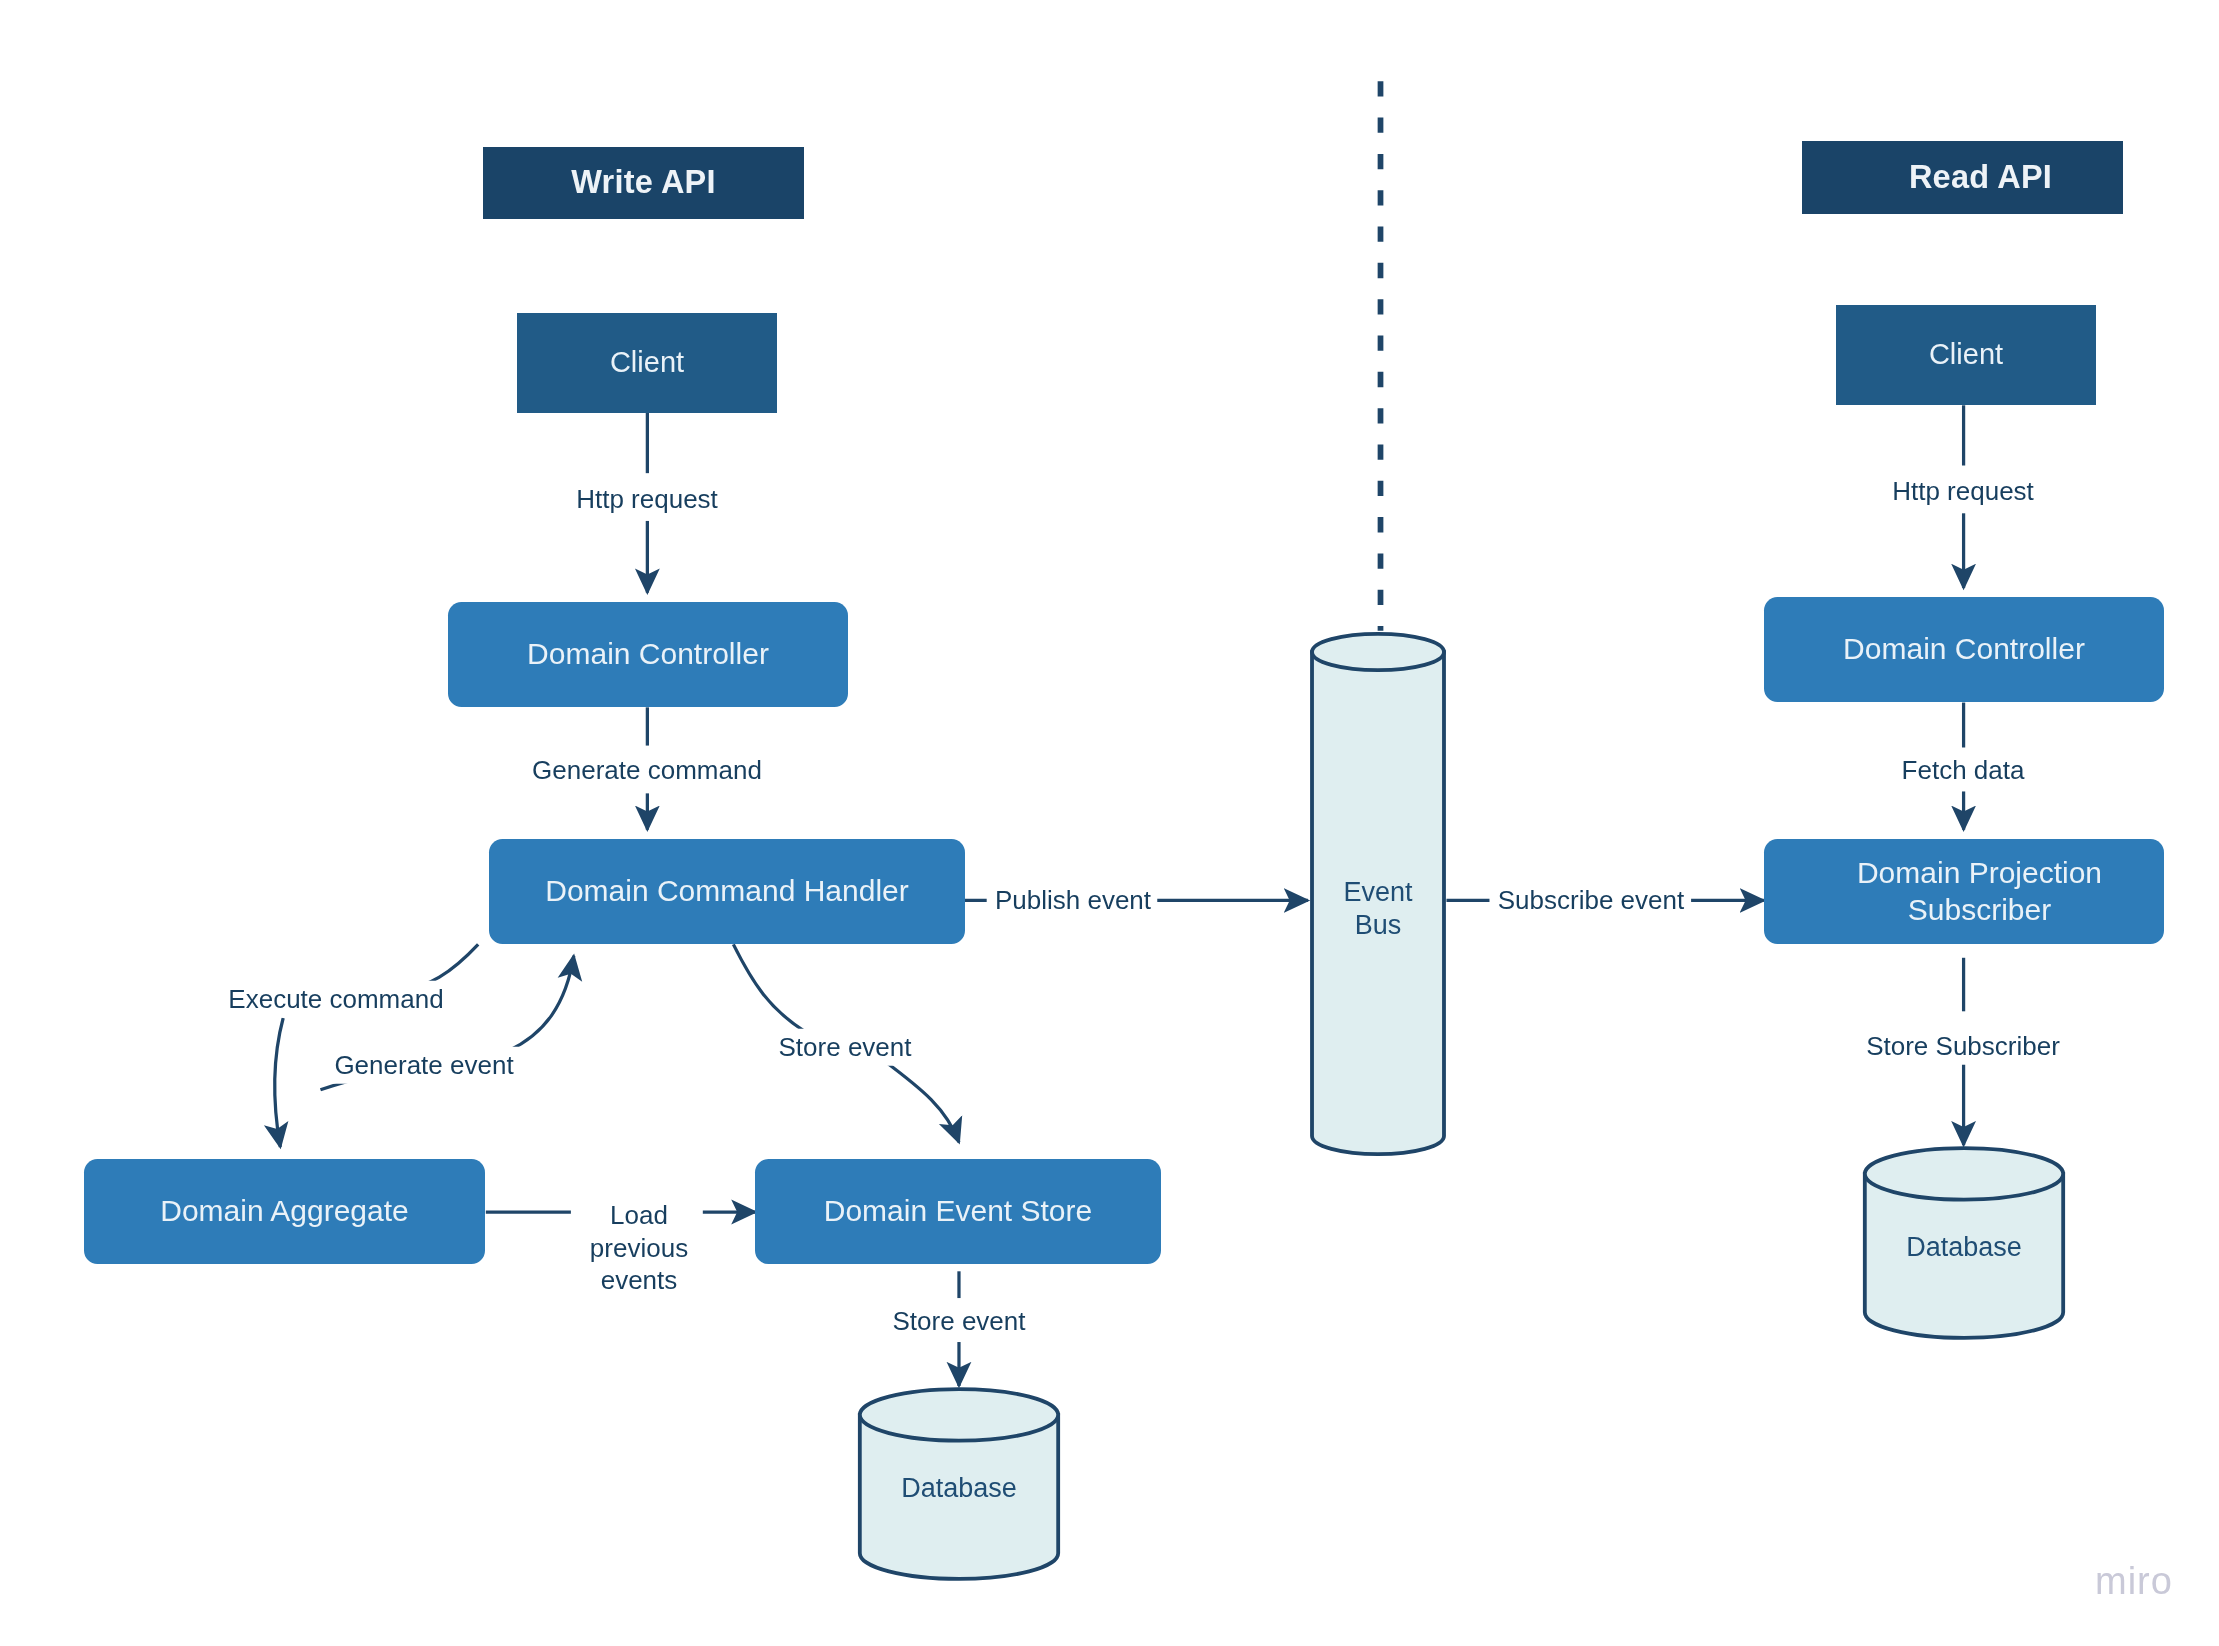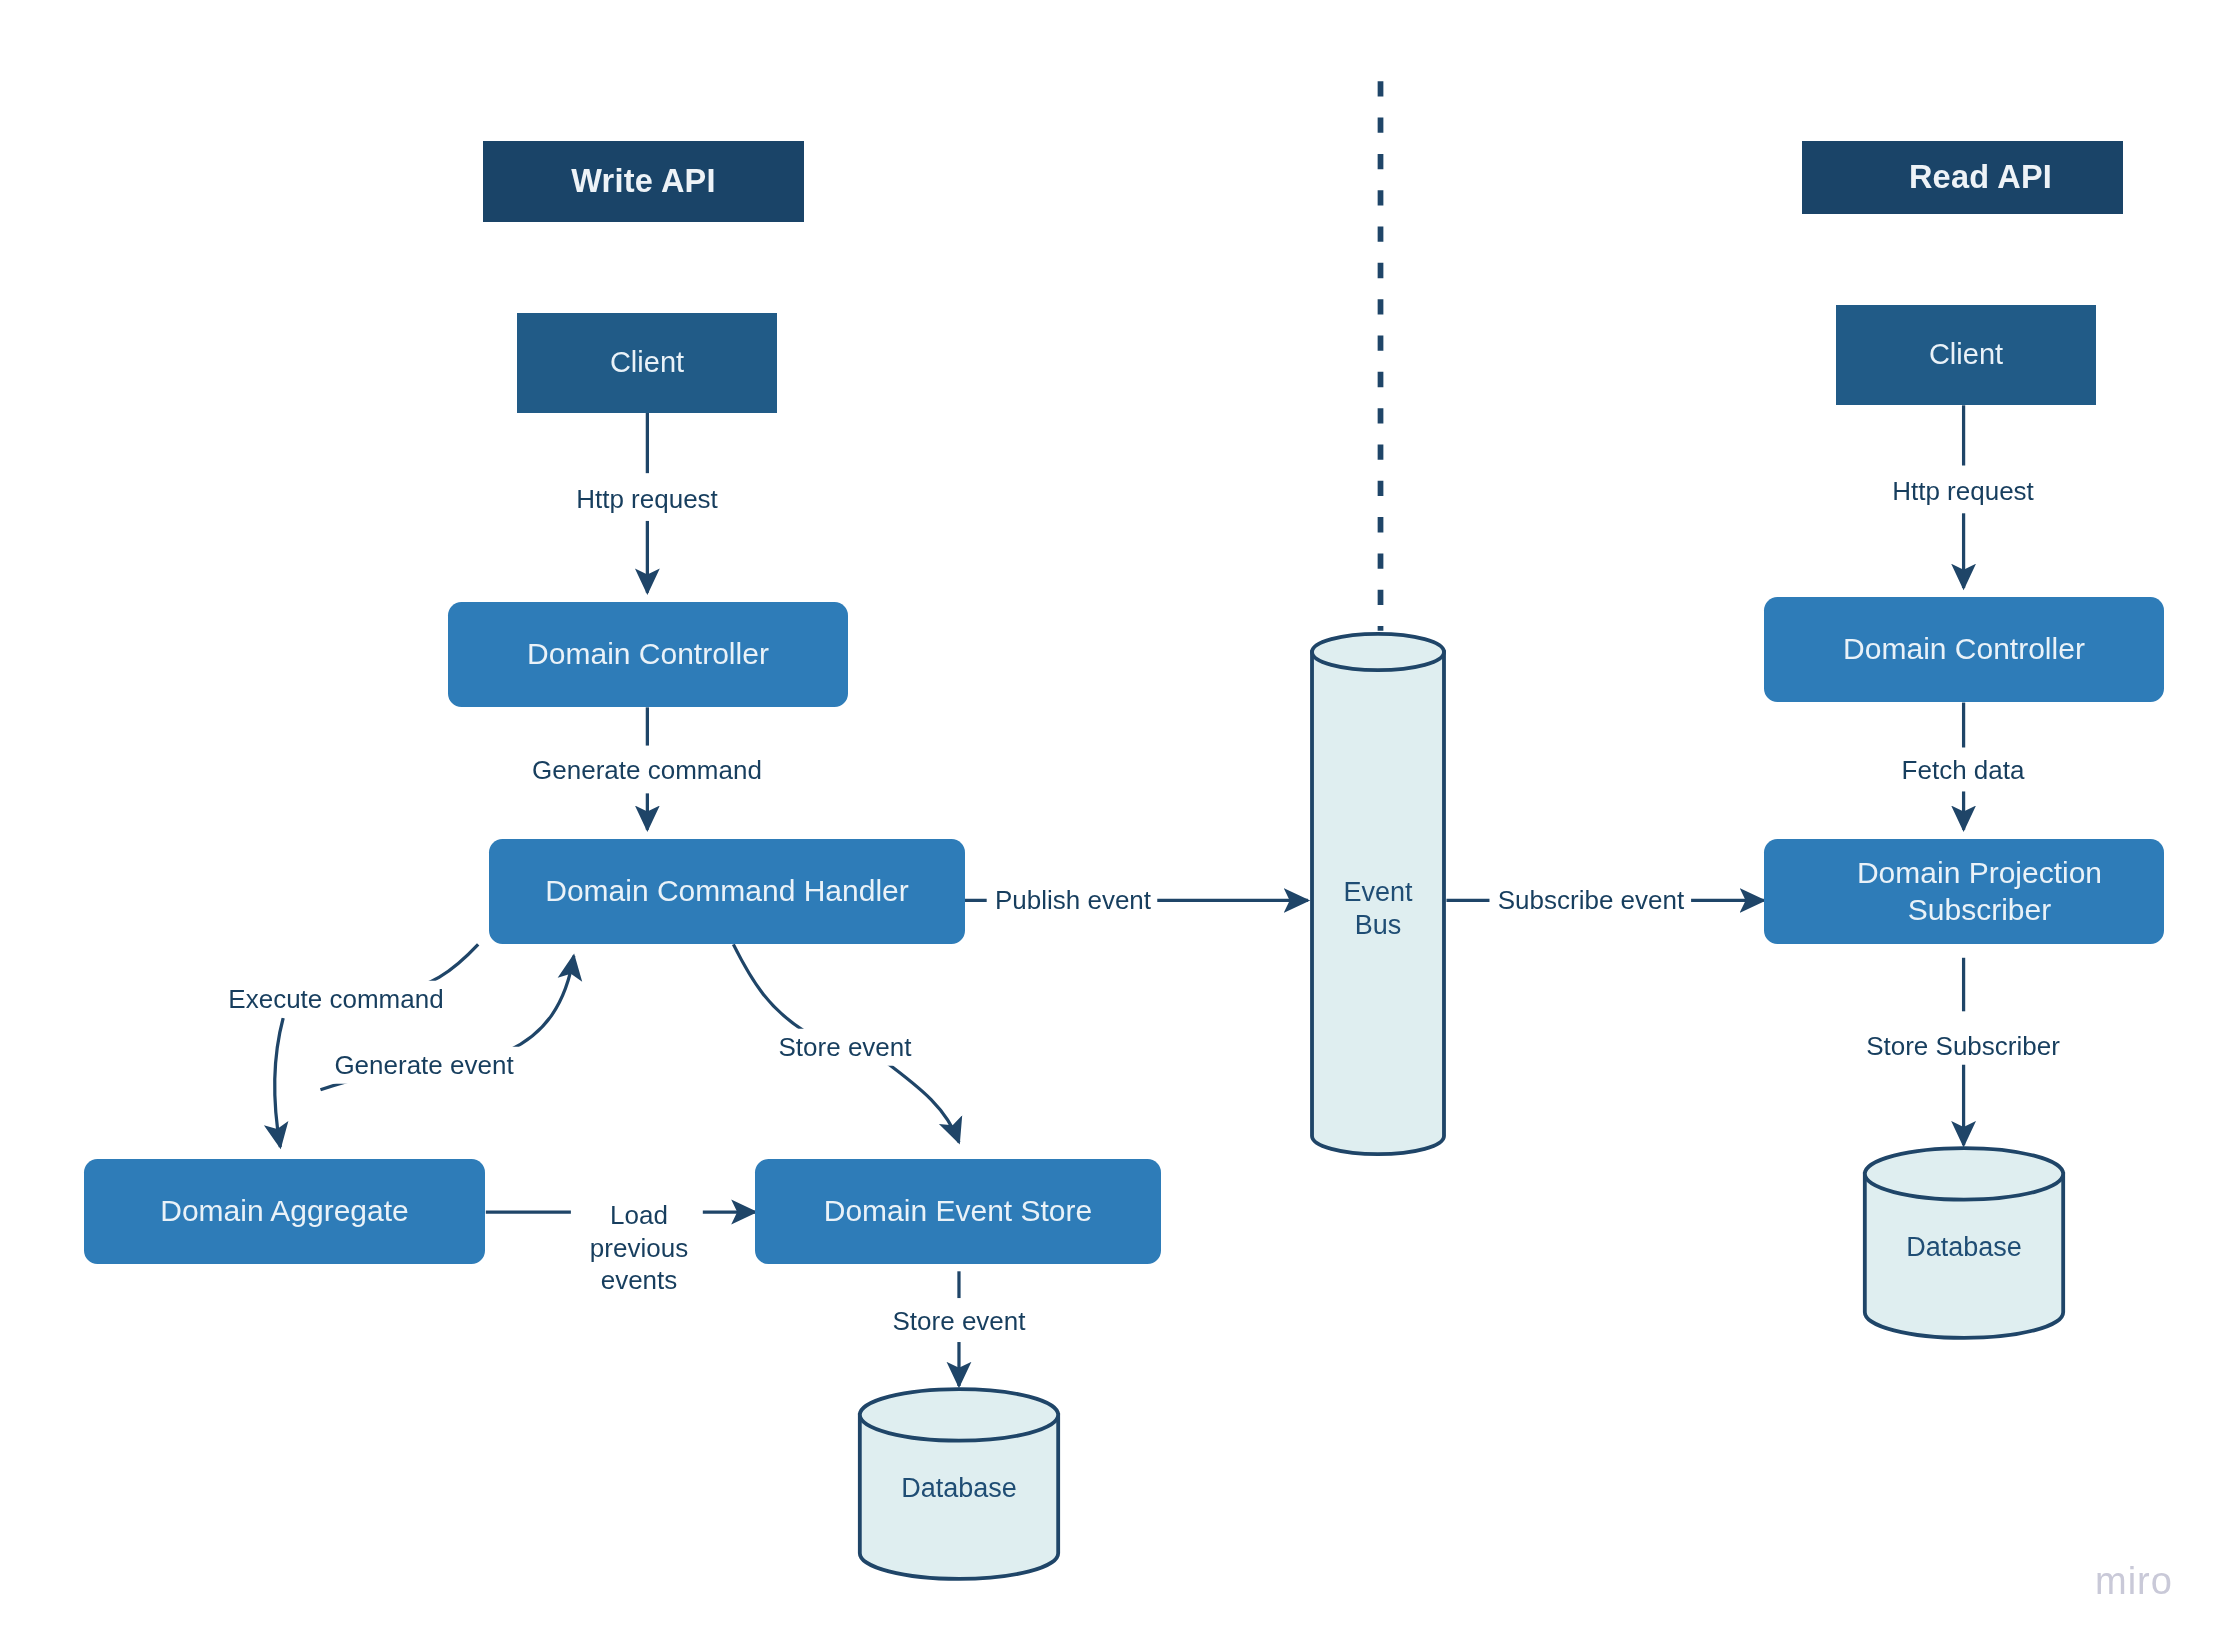--- a/index.html
+++ b/index.html
@@ -148,21 +148,21 @@
       <path d="M 2054 537 L 2054 615" marker-end="url(#arrow)"></path>
 
       <path d="M 2054 735 L 2054 782"></path>
       <path d="M 2054 828 L 2054 868" marker-end="url(#arrow)"></path>
 
       <path d="M 2054 1002 L 2054 1058"></path>
       <path d="M 2054 1104 L 2054 1198" marker-end="url(#arrow)"></path>
     </g>
   </svg>
 
-  <div class="node banner" style="left:483px; top:141px; width:321px; height:81px;">
+  <div class="node banner" style="left:483px; top:147px; width:321px; height:72px;">
     <span>Write API</span>
   </div>
 
   <div class="node client-box" style="left:517px; top:313px; width:260px; height:100px;">
     <span>Client</span>
   </div>
 
   <div class="node proc-box" style="left:448px; top:602px; width:400px; height:105px;">
     <span>Domain Controller</span>
   </div>

